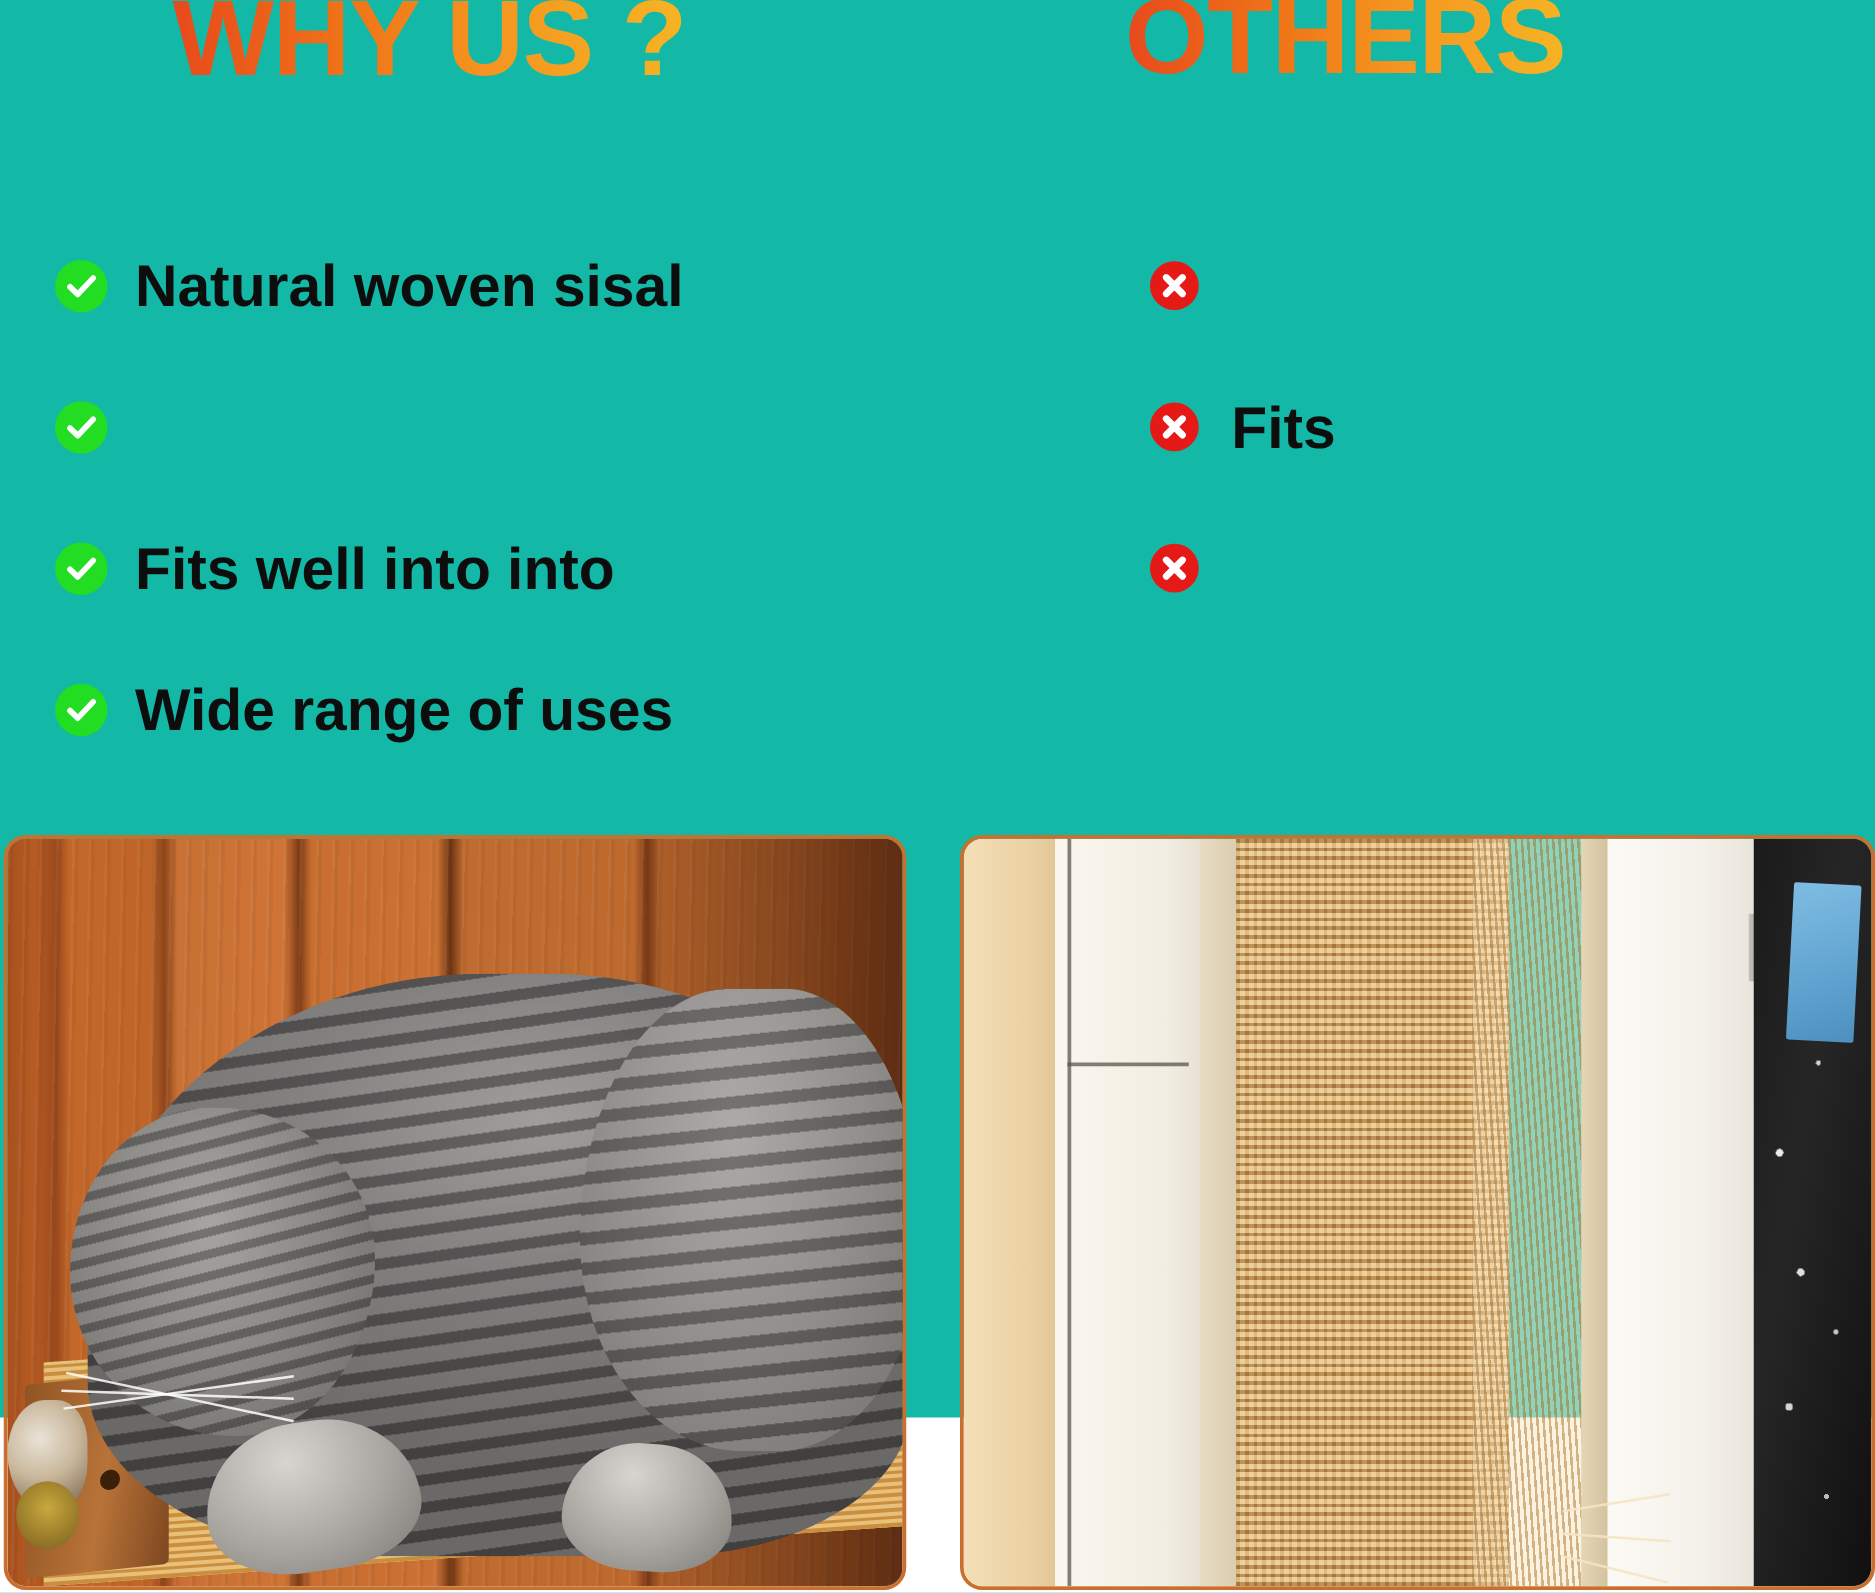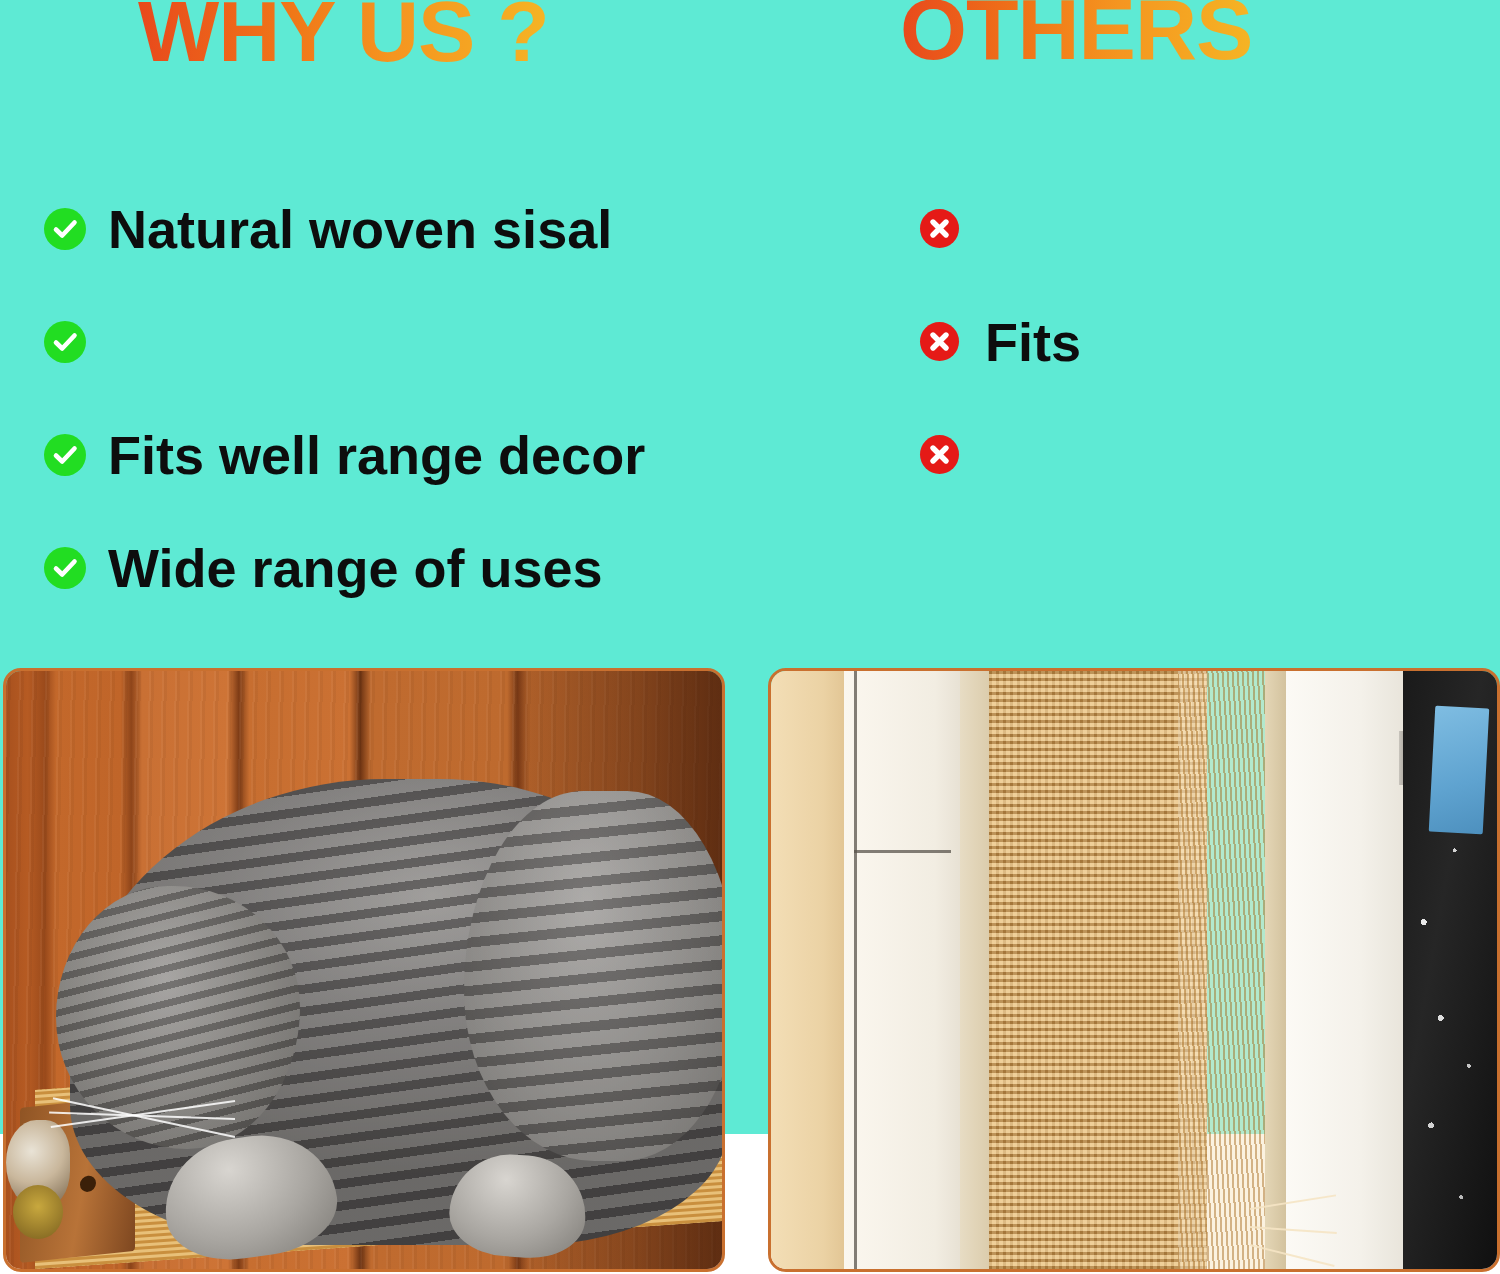--- a/index.html
+++ b/index.html
@@ -9,21 +9,21 @@
     height: 1274px;
     background: #ffffff;
     font-family: "Liberation Sans", sans-serif;
     overflow: hidden;
   }
 
   #page {
     position: relative;
     width: 1500px;
     height: 1134px;
-    background: #5eead4;
+    background: #14b8a6;
     text-align: center;
   }
 
   
   .title {
     position: absolute;
     font-weight: 700;
     font-size: 86px;
     letter-spacing: -1px;
     line-height: 1;
@@ -55,21 +55,21 @@
     flex: 0 0 auto;
     border-radius: 50%;
     position: relative;
   }
   .badge svg { display:block; }
 
   .badge-check { width: 42px; height: 42px; background: #22DD22; }
   .badge-x     { width: 39px; height: 39px; background: #E51A17; }
 
   .row-label {
-    font-size: 54px;
+    font-size: 47px;
     font-weight: 700;
     color: #0D0D0D;
     line-height: 1;
     white-space: nowrap;
   }
   #list-pros .row-label { margin-left: 22px; }
   #list-cons .row-label { margin-left: 26px; }
 
   
   .photo {
@@ -289,21 +289,21 @@
         </svg>
       </span>
     </div>
 
     <div class="row">
       <span class="badge badge-check">
         <svg width="42" height="42" viewBox="0 0 42 42">
           <path d="M12 21.5 L18.2 27.5 L30.5 14.5" fill="none" stroke="#ffffff" stroke-width="4.6" stroke-linecap="round" stroke-linejoin="round"></path>
         </svg>
       </span>
-      <span class="row-label">Fits well range decor</span>
+      <span class="row-label">Fits well into into</span>
     </div>
 
     <div class="row">
       <span class="badge badge-check">
         <svg width="42" height="42" viewBox="0 0 42 42">
           <path d="M12 21.5 L18.2 27.5 L30.5 14.5" fill="none" stroke="#ffffff" stroke-width="4.6" stroke-linecap="round" stroke-linejoin="round"></path>
         </svg>
       </span>
       <span class="row-label">Wide range of uses</span>
     </div>

